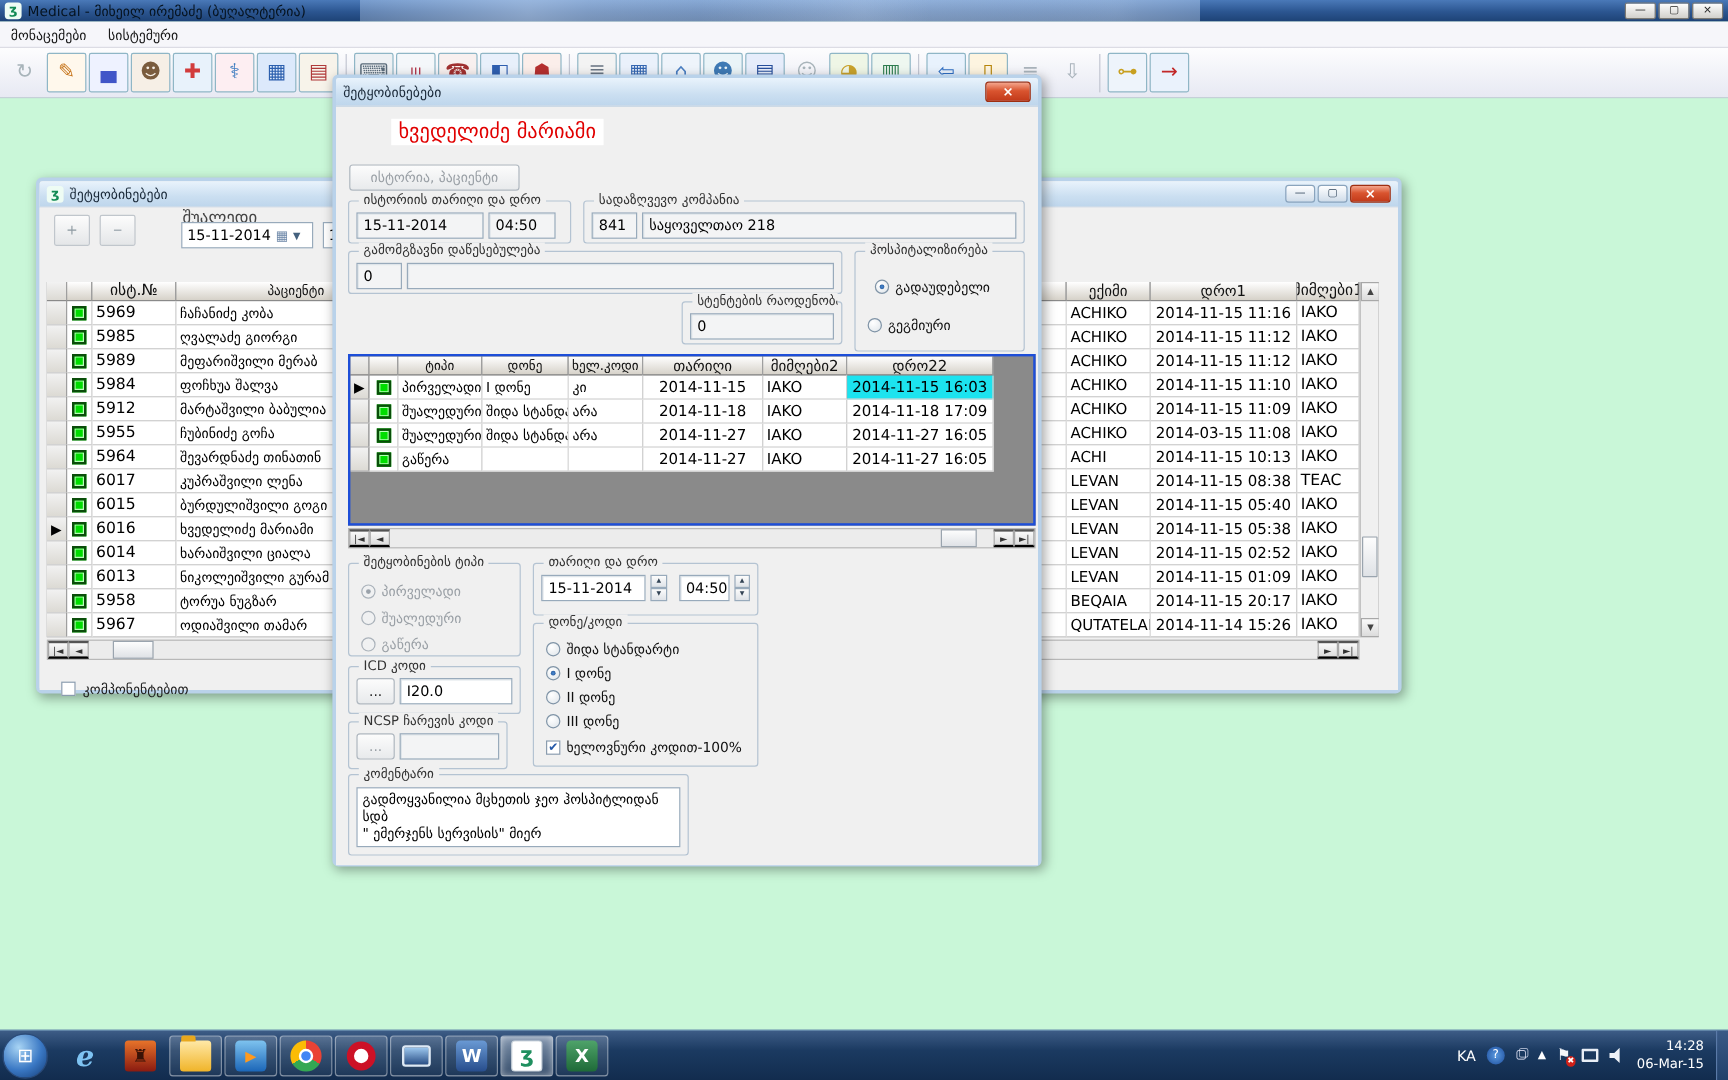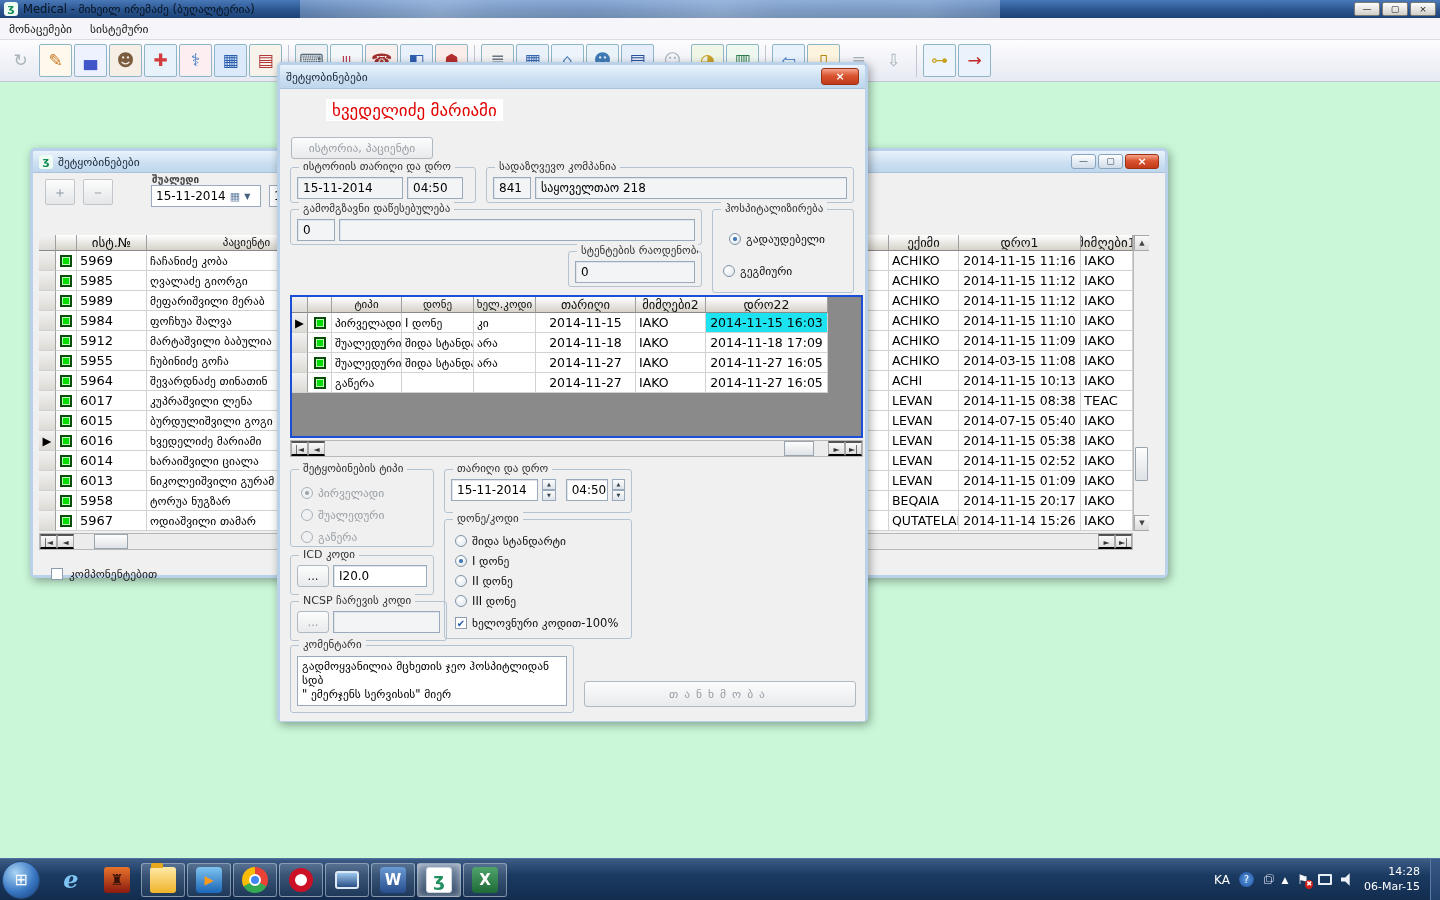--- a/index.html
+++ b/index.html
@@ -42,21 +42,21 @@
   .w7-btn{height:15px;border:1px solid #8aa4bd;border-radius:3px;font-size:9px;line-height:13px;text-align:center;
     background:linear-gradient(#fefeff,#cfdce9);color:#31465c;padding:0;}
   .w7-close{background:linear-gradient(#f4a58c,#d9542f 45%,#c23a1a);border-color:#9e2f12;color:#fff;font-weight:bold;font-size:11px;}
 
   
   #bgw{left:30px;top:148px;width:1138px;height:430px;}
   #bgw .body{position:relative;width:100%;height:402px;background:#f0f0f0;}
   .bgw-toolbar{position:absolute;left:0;top:0;width:100%;height:40px;}
   .mini-btn{position:absolute;top:6px;width:30px;height:26px;border:1px solid #c0c6cc;border-radius:2px;
     background:linear-gradient(#fcfcfc,#e4e6e8);color:#8e9aa2;font-size:14px;line-height:24px;text-align:center;padding:0;}
-  .small-lbl{position:absolute;font-size:10px;color:#444;font-weight:bold;}
+  .small-lbl{position:absolute;font-size:14px;color:#444;}
   .datecombo{position:absolute;height:22px;background:#fff;border:1px solid #98aabb;display:flex;align-items:center;
     font-size:12px;padding:0 4px;gap:4px;}
   .datecombo .cal{color:#6d87a8;font-size:11px;}
   .datecombo .dd{color:#44617e;font-size:8px;}
 
   .grid{position:absolute;background:#8a8a8a;overflow:hidden;}
   .gh,.gr{display:flex;}
   .ghc{background:linear-gradient(#ffffff,#d6d2c9);border-right:1px solid #9f9f9f;border-bottom:1px solid #8a8a8a;
     font-size:11px;color:#111;display:flex;align-items:center;justify-content:center;height:16px;overflow:hidden;white-space:nowrap;}
   .gc{background:#fff;border-right:1px solid #d2d2d2;border-bottom:1px solid #d2d2d2;height:20px;
@@ -95,21 +95,21 @@
   #g-histdate{left:10px;top:78px;width:186px;height:36px}
   #g-ins{left:206px;top:78px;width:368px;height:36px}
   #g-sender{left:10px;top:120px;width:412px;height:36px}
   #g-hosp{left:432px;top:120px;width:142px;height:84px}
   #g-brought{left:10px;top:162px;width:268px;height:36px}
   #g-stents{left:288px;top:162px;width:134px;height:36px}
   #g-msgtype{left:10px;top:380px;width:144px;height:78px}
   #g-datetime{left:164px;top:380px;width:188px;height:44px}
   #g-level{left:164px;top:430px;width:188px;height:120px}
   #g-icd{left:10px;top:466px;width:144px;height:40px}
-  #g-ncsp{left:10px;top:512px;width:157px;height:40px}
+  #g-ncsp{left:10px;top:512px;width:133px;height:40px}
   #g-comment{left:10px;top:556px;width:284px;height:68px}
   #dlg-grid{left:10px;top:206px;width:573px;height:143px;border:2px solid #1d4ed8;}
   #dlg-hscroll{left:10px;top:351px;width:573px;}
   #confirm-btn{position:absolute;left:304px;top:592px;width:272px;height:26px;letter-spacing:6px;font-size:11.5px;}
   .rrow{position:absolute;display:flex;align-items:center;gap:5px;font-size:11.5px;color:#111;white-space:nowrap;}
   .rrow.dis{color:#9aa0a6;}
   .rb{display:inline-block;width:12px;height:12px;border-radius:50%;background:radial-gradient(circle at 35% 30%,#fff,#dfe5ea);
     border:1px solid #7f93a6;position:relative;flex:0 0 auto;}
   .rb.on::after{content:"";position:absolute;inset:3px;border-radius:50%;background:radial-gradient(#4a8ad4,#1d4d8c);}
   .rb.dis{border-color:#aab2ba;background:#f0f1f2;}
@@ -410,21 +410,21 @@
             <div class="gr">
               <span class="gc mkr b-m"></span>
               <span class="gc ind b-i">
                 <span class="greensq"></span>
               </span>
               <span class="gc b-n">6015</span>
               <span class="gc b-p">ბურდულიშვილი გოგი</span>
               <span class="gc b-f"></span>
               <span class="gc b-x"></span>
               <span class="gc b-d">LEVAN</span>
-              <span class="gc b-t">2014-07-15 05:40</span>
+              <span class="gc b-t">2014-11-15 05:40</span>
               <span class="gc b-r">IAKO</span>
             </div>
             <div class="gr">
               <span class="gc mkr b-m">▶</span>
               <span class="gc ind b-i">
                 <span class="greensq"></span>
               </span>
               <span class="gc b-n">6016</span>
               <span class="gc b-p">ხვედელიძე მარიამი</span>
               <span class="gc b-f"></span>
@@ -701,21 +701,20 @@
         <span class="frow">
           <button class="btn dis" style="width:32px;height:22px">...</button>
           <span class="fld" style="flex:1"></span>
         </span>
       </div>
       <div class="grp" id="g-comment">
         <span class="lbl">კომენტარი</span>
         <span class="comment-box">გადმოყვანილია მცხეთის ჯეო ჰოსპიტლიდან სდბ
 " ემერჯენს სერვისის" მიერ</span>
       </div>
-      <button class="btn dis" id="confirm-btn">თანხმობა</button>
     </div>
   </div>
 
   <div id="taskbar">
     <button id="start-orb">⊞</button>
     <div style="display:flex" id="tk-items">
         <div class="tk">
           <span class="tki k-ie">e</span>
         </div>
         <div class="tk">

